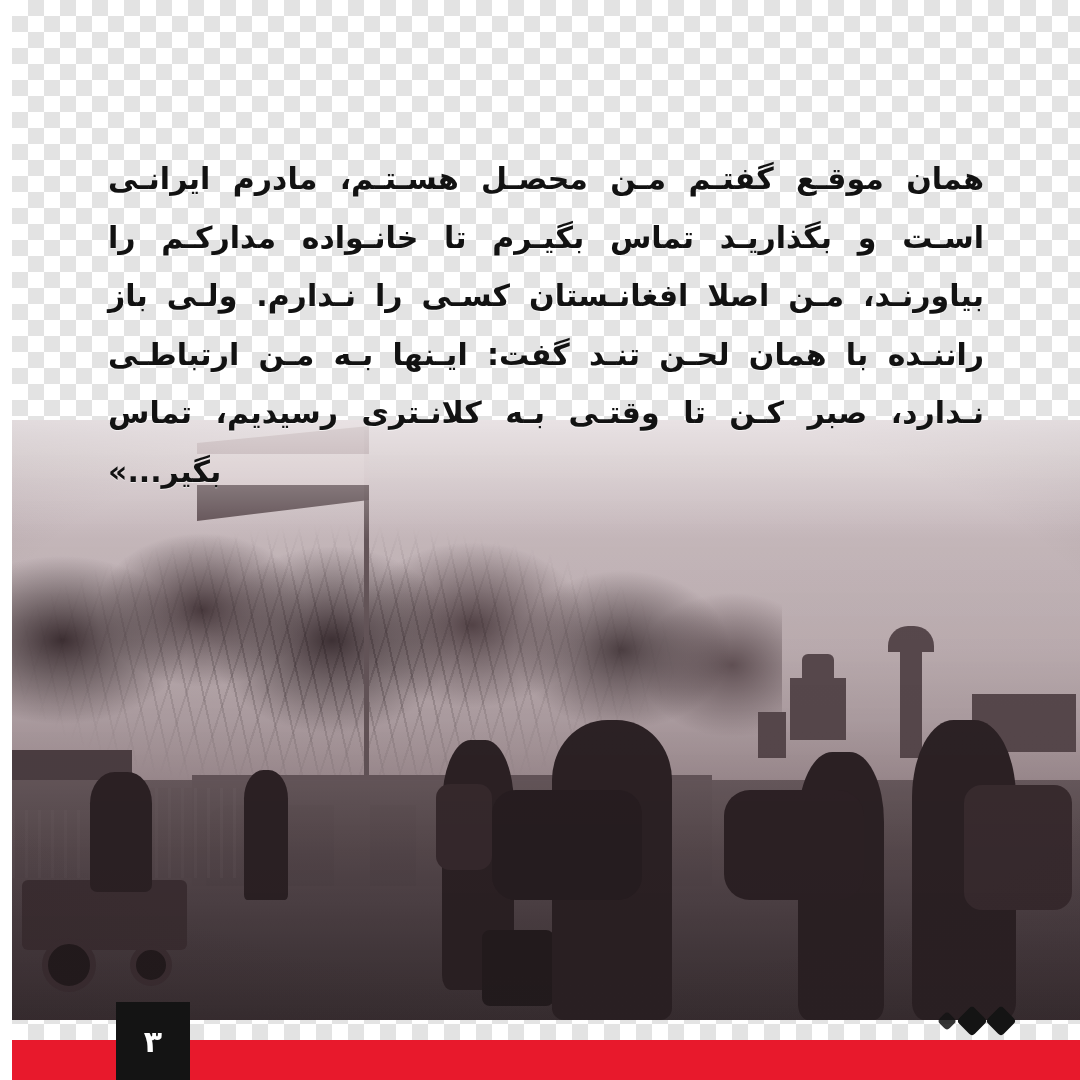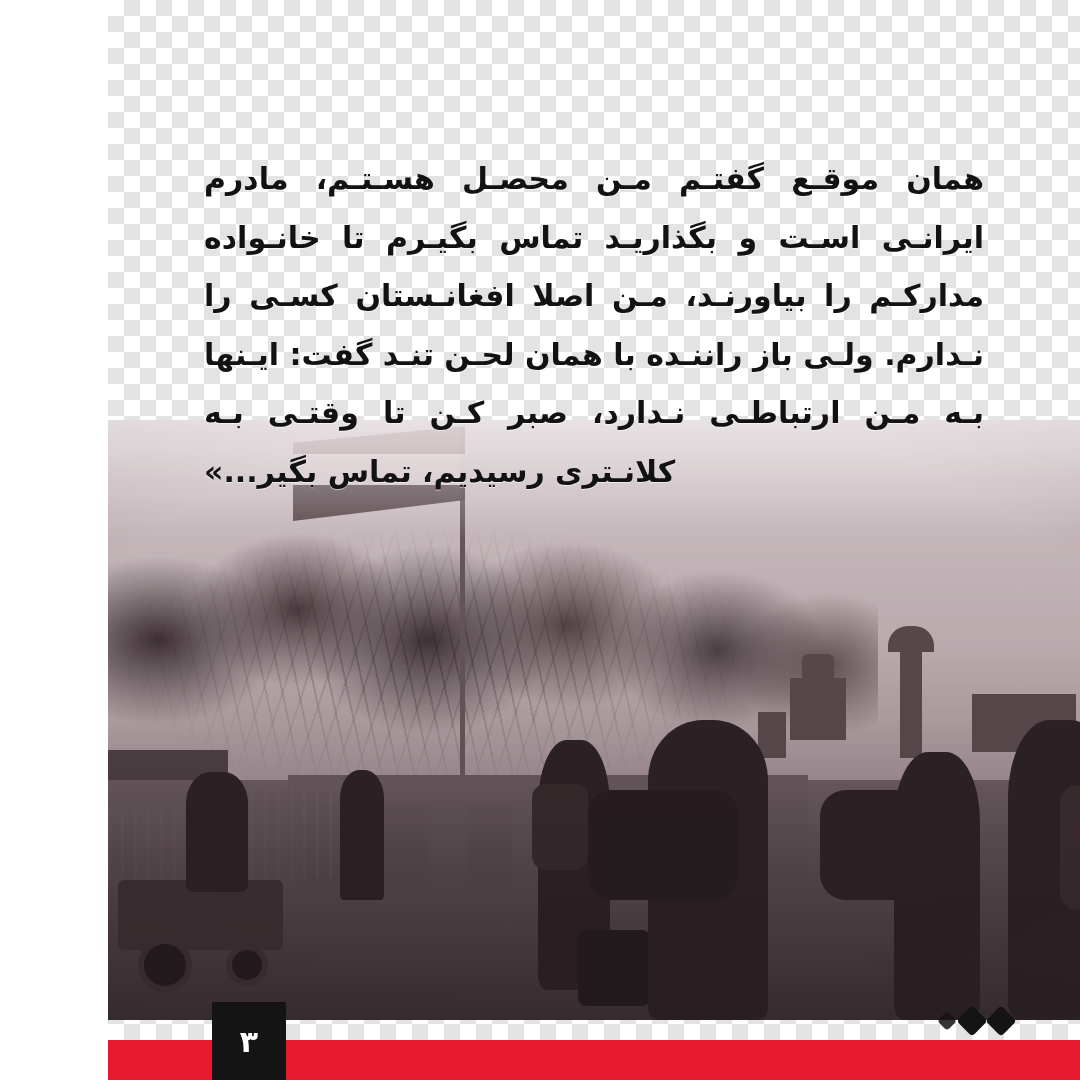--- a/index.html
+++ b/index.html
@@ -2,21 +2,21 @@
 <html lang="fa" dir="rtl"><head>
 <meta charset="utf-8">
 <style>
   html, body {
     margin: 0;
     padding: 0;
     background: #ffffff;
   }
   .canvas {
     position: relative;
-    width: 972px;
+    width: 1068px;
     height: 1080px;
     overflow: hidden;
     background: #f2f2f2;
     font-family: "DejaVu Sans", "Liberation Sans", sans-serif;
   }
 
   
   .checker {
     position: absolute;
     inset: 0;

